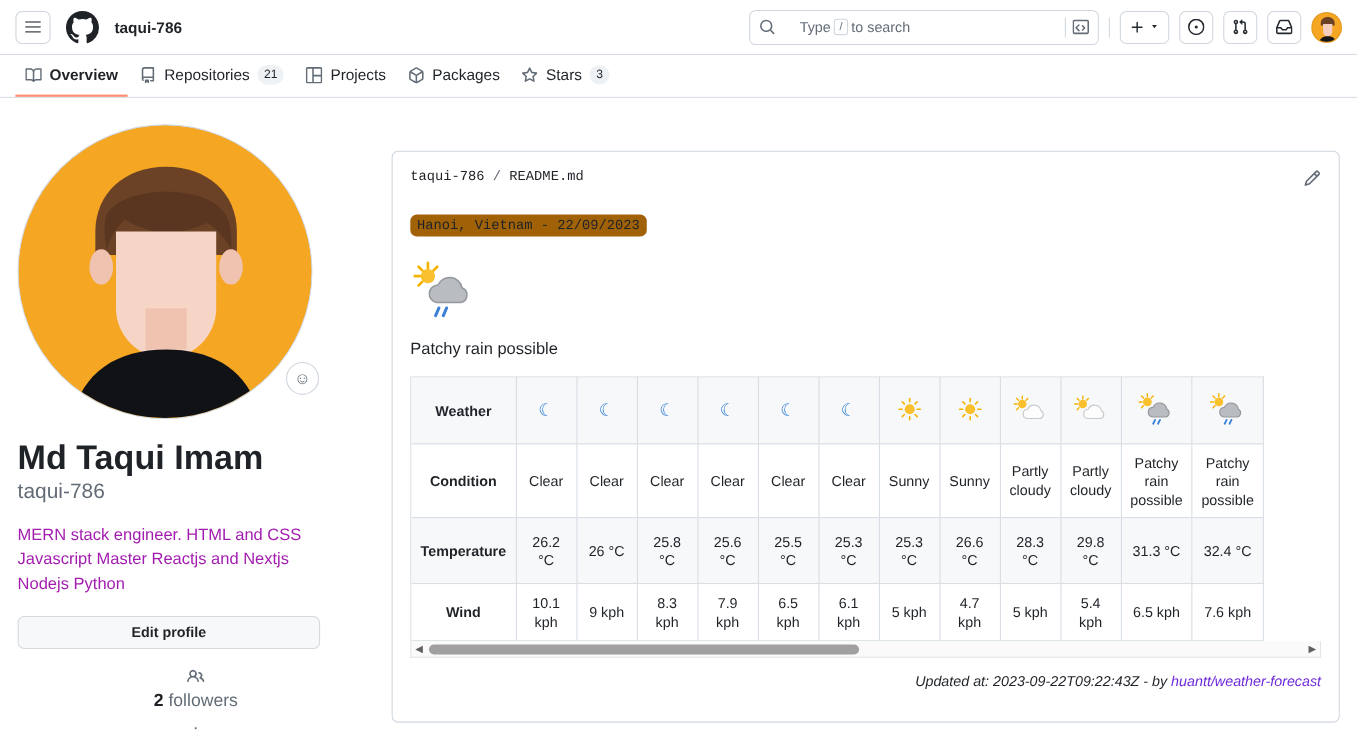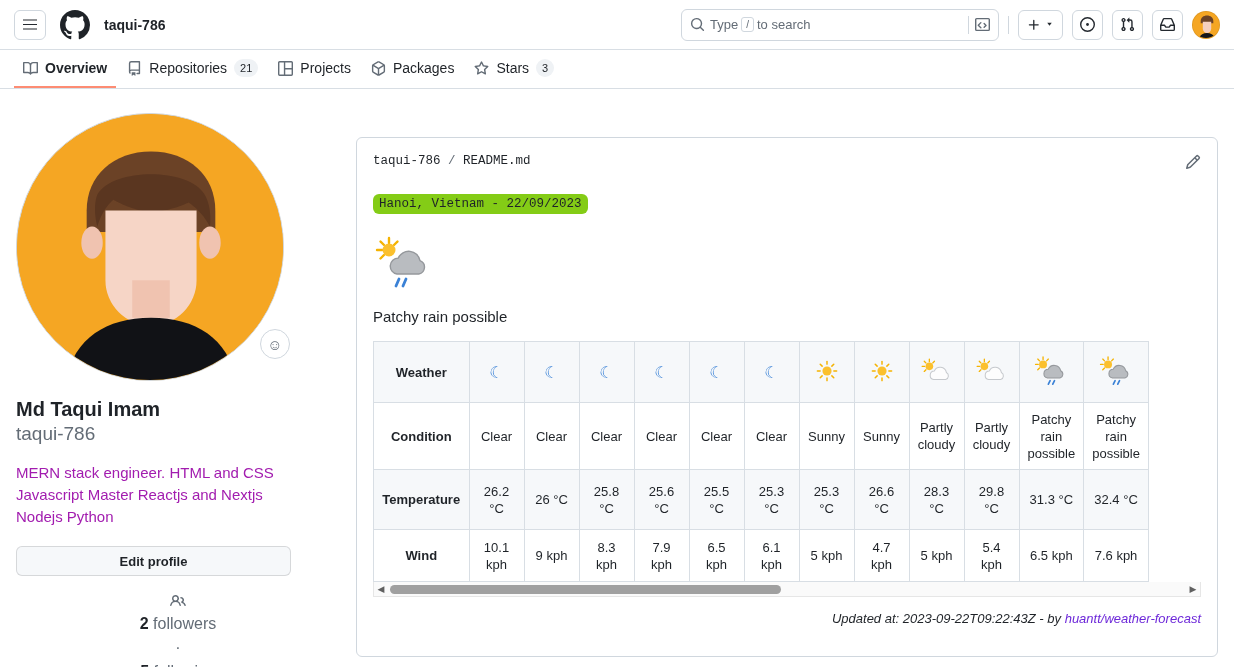--- a/index.html
+++ b/index.html
@@ -29,21 +29,21 @@
     display: block; width: 14px; height: 1.6px; background: #24292f;
     box-shadow: 0 -4.5px 0 #24292f, 0 4.5px 0 #24292f;
   }
   .gh-logo { margin-left: 14px; display: flex; align-items: center; cursor: pointer;}
   .owner-name { margin-left: 14px; font-size: 14px; font-weight: 600; color: #1f2328; cursor:pointer;}
 
   .header-right { margin-left: auto; display: flex; align-items: center; gap: 9px; }
   .searchbox {
     width: 318px; height: 32px;
     border: 1px solid #d0d7de; border-radius: 6px;
-    display: flex; align-items: center; padding: 0 8px; gap: 5px;
+    display: flex; align-items: center; padding: 0 8px; gap: 22px;
     background: #fff; cursor: text;
   }
   .searchbox .ph { font-size: 13px; color: #636c76; display:flex; align-items:center; gap:3px;}
   .slashkey {
     border: 1px solid #d0d7de; border-radius: 3px;
     font-size: 10px; color: #636c76; padding: 0px 4px; line-height: 13px;
     display:inline-block;
   }
   .term-divider { margin-left: auto; display:flex; align-items:center; gap:6px;}
   .vline { width: 1px; height: 18px; background: #d0d7de; }
@@ -88,21 +88,21 @@
     border: 1px solid #d0d7de; overflow: hidden; background: #f5a623;
     display:block;
   }
   .status-btn {
     position: absolute; right: -4px; bottom: 22px;
     width: 30px; height: 30px; border-radius: 50%;
     background: #fff; border: 1px solid #d0d7de;
     display: flex; align-items: center; justify-content: center;
     cursor: pointer; font-size: 15px; color: #636c76;
   }
-  .fullname { font-size: 20px; font-weight: 600; line-height: 1.25; margin-top: 16px; }
+  .fullname { font-size: 31px; font-weight: 600; line-height: 1.25; margin-top: 16px; }
   .username { font-size: 19px; font-weight: 300; color: #636c76; line-height: 24px; }
   .bio { font-size: 15px; line-height: 22px; margin-top: 16px; color:#a21caf; max-width:278px;}
   .edit-btn {
     margin-top: 18px; width: 275px; height: 30px;
     background: #f6f8fa; border: 1px solid rgba(31,35,40,0.15); border-radius: 6px;
     font-size: 13px; font-weight: 600; color: #1f2328;
     display:flex; align-items:center; justify-content:center; cursor: pointer;
   }
   .meta-row { display:flex; align-items:center; gap:6px; font-size: 16px; color: #636c76; margin-top: 17px; flex-direction: column; }
   .meta-row b { color: #1f2328; font-weight: 600; }
@@ -114,21 +114,21 @@
     border: 1px solid #d0d7de; border-radius: 6px; background: #fff;
     padding: 16px; position:relative; min-height: 520px;
   }
   .readme-head { display:flex; align-items:flex-start; }
   .breadcrumb { font-family: "Liberation Mono", monospace; font-size: 12.5px; color: #1f2328; }
   .breadcrumb .sep { color: #636c76; }
   .pencil { margin-left:auto; color:#636c76; cursor:pointer; }
 
   .code-tag {
     display: inline-block; margin-top: 20px;
-    background: #84cc16; border-radius: 6px;
+    background: #a16207; border-radius: 6px;
     font-family: "Liberation Mono", monospace; font-size: 12.5px;
     padding: 3px 6px; color: #1f2328;
   }
   .weather-hero { margin-top: 22px; width: 64px; height: 56px; }
   .cond-text { margin-top: 16px; font-size: 15px; color: #1f2328; }
 
   .table-scroll {
     margin-top: 16px; overflow: hidden; position: relative;
     border-left: 1px solid #d8dee4;
   }

